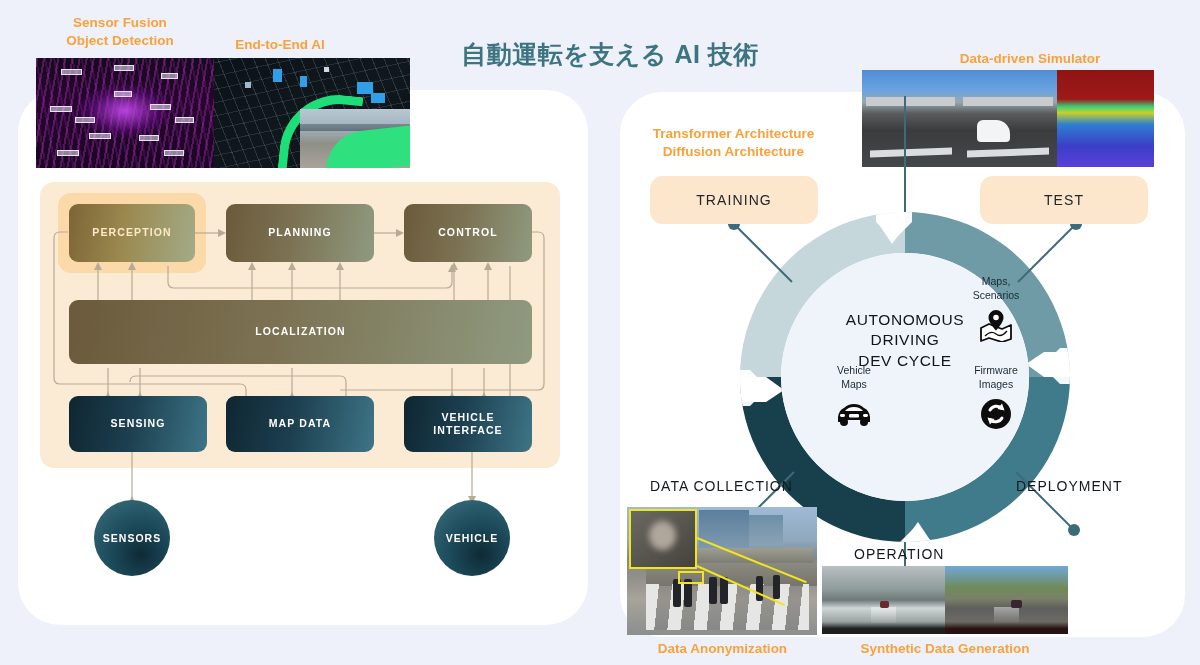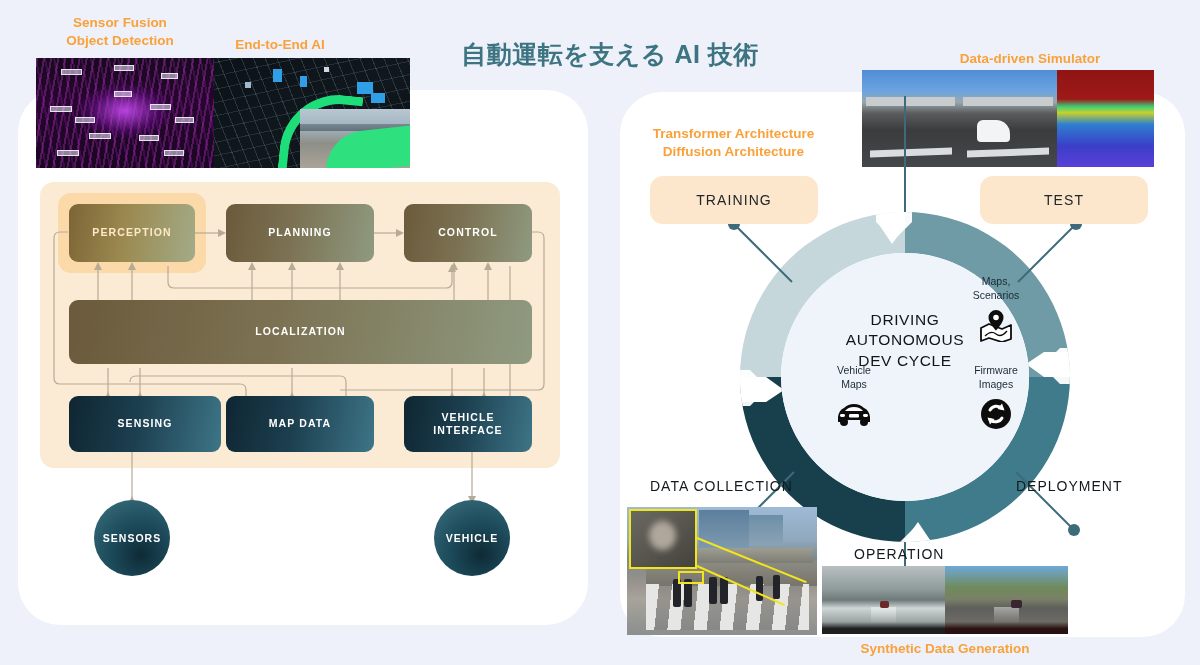--- a/index.html
+++ b/index.html
@@ -84,21 +84,21 @@
   }
   .node.warm { background: linear-gradient(100deg,#6b5a3c 0%, #7c7253 45%, #8f9a80 100%); }
   .node.warm.pcp { background: linear-gradient(100deg,#7d6536 0%, #9b8a50 45%, #a3ab88 100%);
     color:#fde8c8; }
   .node.cool { background: linear-gradient(100deg,#0f2632 0%, #1c3f4f 45%, #3d7587 100%); }
 
   #n-perception { left: 29px;  top: 22px;  width: 126px; height: 58px; }
   #n-planning   { left: 186px; top: 22px;  width: 148px; height: 58px; }
   #n-control    { left: 364px; top: 22px;  width: 128px; height: 58px; }
   #n-localization { left: 29px; top: 118px; width: 463px; height: 64px; }
-  #n-sensing    { left: 29px;  top: 214px; width: 152px; height: 56px; }
+  #n-sensing    { left: 29px;  top: 214px; width: 138px; height: 56px; }
   #n-mapdata    { left: 186px; top: 214px; width: 148px; height: 56px; }
   #n-vehicleif  { left: 364px; top: 214px; width: 128px; height: 56px; }
 
   .circle { position:absolute; border-radius:50%;
     display:flex; align-items:center; justify-content:center;
     color:#fff; font-size:10.5px; font-weight:bold; letter-spacing:1px;
     background: radial-gradient(circle at 62% 72%, #0f2a36 0%, #1d4c5c 45%, #3d7382 100%); }
   #c-sensors { left: 54px;  top: 318px; width: 76px; height: 76px; }
   #c-vehicle { left: 394px; top: 318px; width: 76px; height: 76px; }
 
@@ -190,20 +190,21 @@
   <div class="cap-orange" id="cap-sensor-fusion">
     <div>Sensor Fusion</div>
     <div>Object Detection</div>
   </div>
   <div class="cap-orange" id="cap-e2e">End-to-End AI</div>
   <div class="cap-orange" id="cap-simulator">Data-driven Simulator</div>
   <div class="cap-orange" id="cap-transformer">
     <div>Transformer Architecture</div>
     <div>Diffusion Architecture</div>
   </div>
+  <div class="cap-orange" id="cap-anonymization">Data Anonymization</div>
   <div class="cap-orange" id="cap-synthetic">Synthetic Data Generation</div>
 
   <div class="shot" id="img-lidar">
     <div class="bx" style="left:14%;top:10%;width:12%"></div>
     <div class="bx" style="left:44%;top:6%;width:11%"></div>
     <div class="bx" style="left:70%;top:14%;width:10%"></div>
     <div class="bx" style="left:8%;top:44%;width:12%"></div>
     <div class="bx" style="left:22%;top:54%;width:11%"></div>
     <div class="bx" style="left:64%;top:42%;width:12%"></div>
     <div class="bx" style="left:78%;top:54%;width:11%"></div>
@@ -416,22 +417,22 @@
           <circle cx="16" cy="16" r="15" fill="#0d0d0d"></circle>
           <path d="M10 12 a7.5 7.5 0 0 1 12 -1.5" fill="none" stroke="#ffffff" stroke-width="3" stroke-linecap="round"></path>
           <path d="M22 20 a7.5 7.5 0 0 1 -12 1.5" fill="none" stroke="#ffffff" stroke-width="3" stroke-linecap="round"></path>
           <polygon points="22,5.5 24.5,12.5 17.5,11" fill="#ffffff"></polygon>
           <polygon points="10,26.5 7.5,19.5 14.5,21" fill="#ffffff"></polygon>
         </svg>
       </div>
     </div>
 
     <div id="cycle-center">
+      <div>AUTONOMOUS</div>
       <div>DRIVING</div>
-      <div>AUTONOMOUS</div>
       <div>DEV CYCLE</div>
     </div>
   </div>
 
   <div id="img-anon">
     <div class="bld" style="left:38%;top:2%;width:26%;height:30%;"></div>
     <div class="bld" style="left:64%;top:6%;width:18%;height:24%;background:linear-gradient(180deg,#6d8ea8,#8aa3b5);"></div>
     <div class="bld" style="left:2%;top:12%;width:16%;height:22%;background:linear-gradient(180deg,#7f94a4,#93a3ae);"></div>
     <div style="position:absolute;left:12%;top:32%;right:2%;height:12%;background:linear-gradient(180deg,#9e9d92,#7e7d74);"></div>
     <div style="position:absolute;left:10%;top:44%;right:0;height:18%;background:linear-gradient(180deg,#8d8b80,#6f6d64);opacity:.85;"></div>

